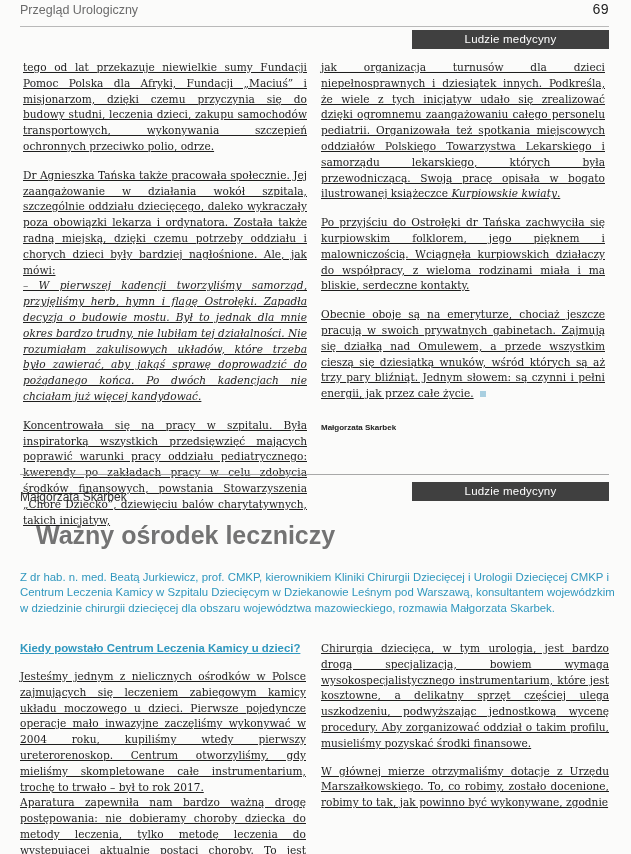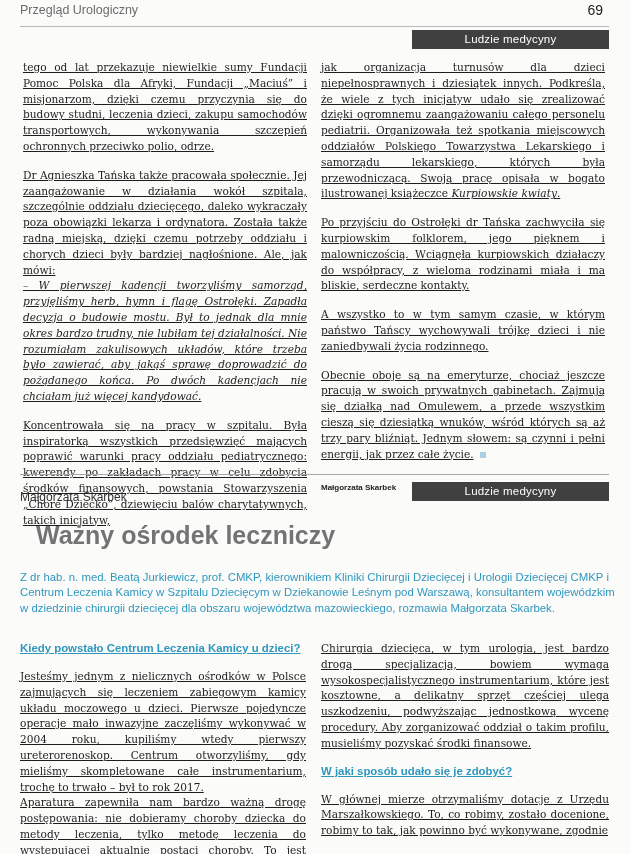--- a/index.html
+++ b/index.html
@@ -13,22 +13,22 @@
   .running-head {
     position: absolute; left: 20px; right: 22px; top: 0; height: 26px;
     border-bottom: 1px solid #b9b9b9;
     text-align: center;
   }
   .journal-name {
     position: absolute; left: 0; top: 3px;
     font-family: "Liberation Sans", sans-serif; font-size: 12.5px; color: #6b6b6b;
   }
   .page-number {
-    position: absolute; right: 6px; top: 2px;
-    font-family: Liberation Sans, sans-serif; font-size: 14px; color: #222;
+    position: absolute; right: 0; top: 2px;
+    font-family: Liberation Mono, monospace; font-size: 14px; color: #222;
   }
   .section-tag {
     position: absolute; width: 197px; height: 19px;
     background: #404040; color: #fff;
     font-family: "Liberation Sans", sans-serif; font-size: 11.5px; font-weight: normal;
     text-align: center; line-height: 19px; letter-spacing: 0.2px;
   }
   .tag-top { left: 412px; top: 30px; }
   .tag-bottom { left: 412px; top: 482px; }
   .col {
@@ -88,21 +88,20 @@
 <div class="col colA">
   <p>tego od lat przekazuje niewielkie sumy Fundacji Pomoc Polska dla Afryki, Fundacji „Maciuś” i misjonarzom, dzięki czemu przyczynia się do budowy studni, leczenia dzieci, zakupu samochodów transportowych, wykonywania szczepień ochronnych przeciwko polio, odrze.</p>
   <p class="tight">Dr Agnieszka Tańska także pracowała społecznie. Jej zaangażowanie w działania wokół szpitala, szczególnie oddziału dziecięcego, daleko wykraczały poza obowiązki lekarza i ordynatora. Została także radną miejską, dzięki czemu potrzeby oddziału i chorych dzieci były bardziej nagłośnione. Ale, jak mówi:</p>
   <p><em>– W pierwszej kadencji tworzyliśmy samorząd, przyjęliśmy herb, hymn i flagę Ostrołęki. Zapadła decyzja o budowie mostu. Był to jednak dla mnie okres bardzo trudny, nie lubiłam tej działalności. Nie rozumiałam zakulisowych układów, które trzeba było zawierać, aby jakąś sprawę doprowadzić do pożądanego końca. Po dwóch kadencjach nie chciałam już więcej kandydować.</em></p>
   <p>Koncentrowała się na pracy w szpitalu. Była inspiratorką wszystkich przedsięwzięć mających poprawić warunki pracy oddziału pediatrycznego: kwerendy po zakładach pracy w celu zdobycia środków finansowych, powstania Stowarzyszenia „Chore Dziecko”, dziewięciu balów charytatywnych, takich inicjatyw,</p>
 </div>
 
 <div class="col colB">
   <p><span>jak organizacja turnusów dla dzieci niepełnosprawnych i dziesiątek innych. Podkreśla, że wiele z tych inicjatyw udało się zrealizować dzięki ogromnemu zaangażowaniu całego personelu pediatrii. Organizowała też spotkania miejscowych oddziałów Polskiego Towarzystwa Lekarskiego i samorządu lekarskiego, których była przewodniczącą. Swoją pracę opisała w bogato ilustrowanej książeczce</span> <em>Kurpiowskie kwiaty</em>.</p>
   <p>Po przyjściu do Ostrołęki dr Tańska zachwyciła się kurpiowskim folklorem, jego pięknem i malowniczością. Wciągnęła kurpiowskich działaczy do współpracy, z wieloma rodzinami miała i ma bliskie, serdeczne kontakty.</p>
-  <p>A wszystko to w tym samym czasie, w którym państwo Tańscy wychowywali trójkę dzieci i nie zaniedbywali życia rodzinnego.</p>
   <p><span>Obecnie oboje są na emeryturze, chociaż jeszcze pracują w swoich prywatnych gabinetach. Zajmują się działką nad Omulewem, a przede wszystkim cieszą się dziesiątką wnuków, wśród których są aż trzy pary bliźniąt. Jednym słowem: są czynni i pełni energii, jak przez całe życie.</span><span class="end-mark"></span></p>
   <div class="byline-small">Małgorzata Skarbek</div>
 </div>
 
 <div class="divider"></div>
 
 <div class="section-tag tag-bottom">Ludzie medycyny</div>
 
 <div class="author">Małgorzata Skarbek</div>
 
@@ -114,15 +113,14 @@
 
 <div class="col colC">
   <p class="q">Kiedy powstało Centrum Leczenia Kamicy u dzieci?</p>
   <p class="tight">Jesteśmy jednym z nielicznych ośrodków w Polsce zajmujących się leczeniem zabiegowym kamicy układu moczowego u dzieci. Pierwsze pojedyncze operacje mało inwazyjne zaczęliśmy wykonywać w 2004 roku, kupiliśmy wtedy pierwszy ureterorenoskop. Centrum otworzyliśmy, gdy mieliśmy skompletowane całe instrumentarium, trochę to trwało – był to rok 2017.</p>
   <p class="tight">Aparatura zapewniła nam bardzo ważną drogę postępowania: nie dobieramy choroby dziecka do metody leczenia, tylko metodę leczenia do występującej aktualnie postaci choroby. To jest zasadnicza różnica w terapii. Gdy do naszego ośrodka przychodzi dziecko z kamicą, zastanawiamy się, który sposób leczenia wy-</p>
 </div>
 
 <div class="col colD">
   <p class="tight">Chirurgia dziecięca, w tym urologia, jest bardzo drogą specjalizacją, bowiem wymaga wysokospecjalistycznego instrumentarium, które jest kosztowne, a delikatny sprzęt częściej ulega uszkodzeniu, podwyższając jednostkową wycenę procedury. Aby zorganizować oddział o takim profilu, musieliśmy pozyskać środki finansowe.</p>
   <div class="gap"></div>
-  <p class="q">W jaki sposób udało się je zdobyć?</p>
   <p class="tight">W głównej mierze otrzymaliśmy dotacje z Urzędu Marszałkowskiego. To, co robimy, zostało docenione, robimy to tak, jak powinno być wykonywane, zgodnie</p>
 </div>
 
 </body></html>

